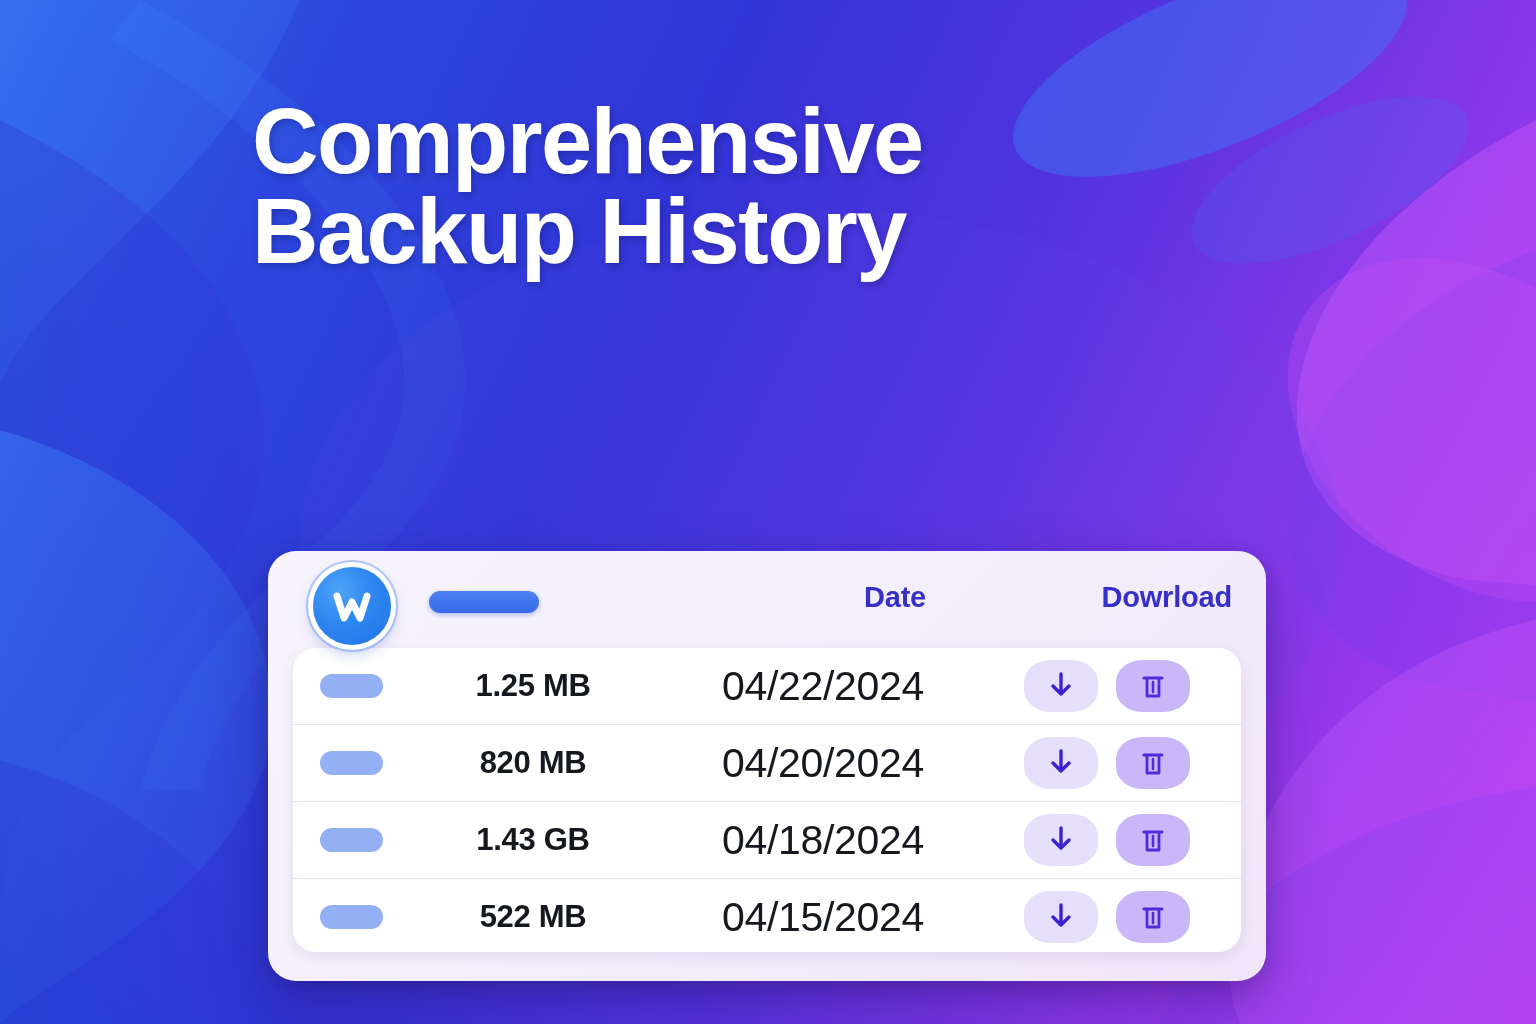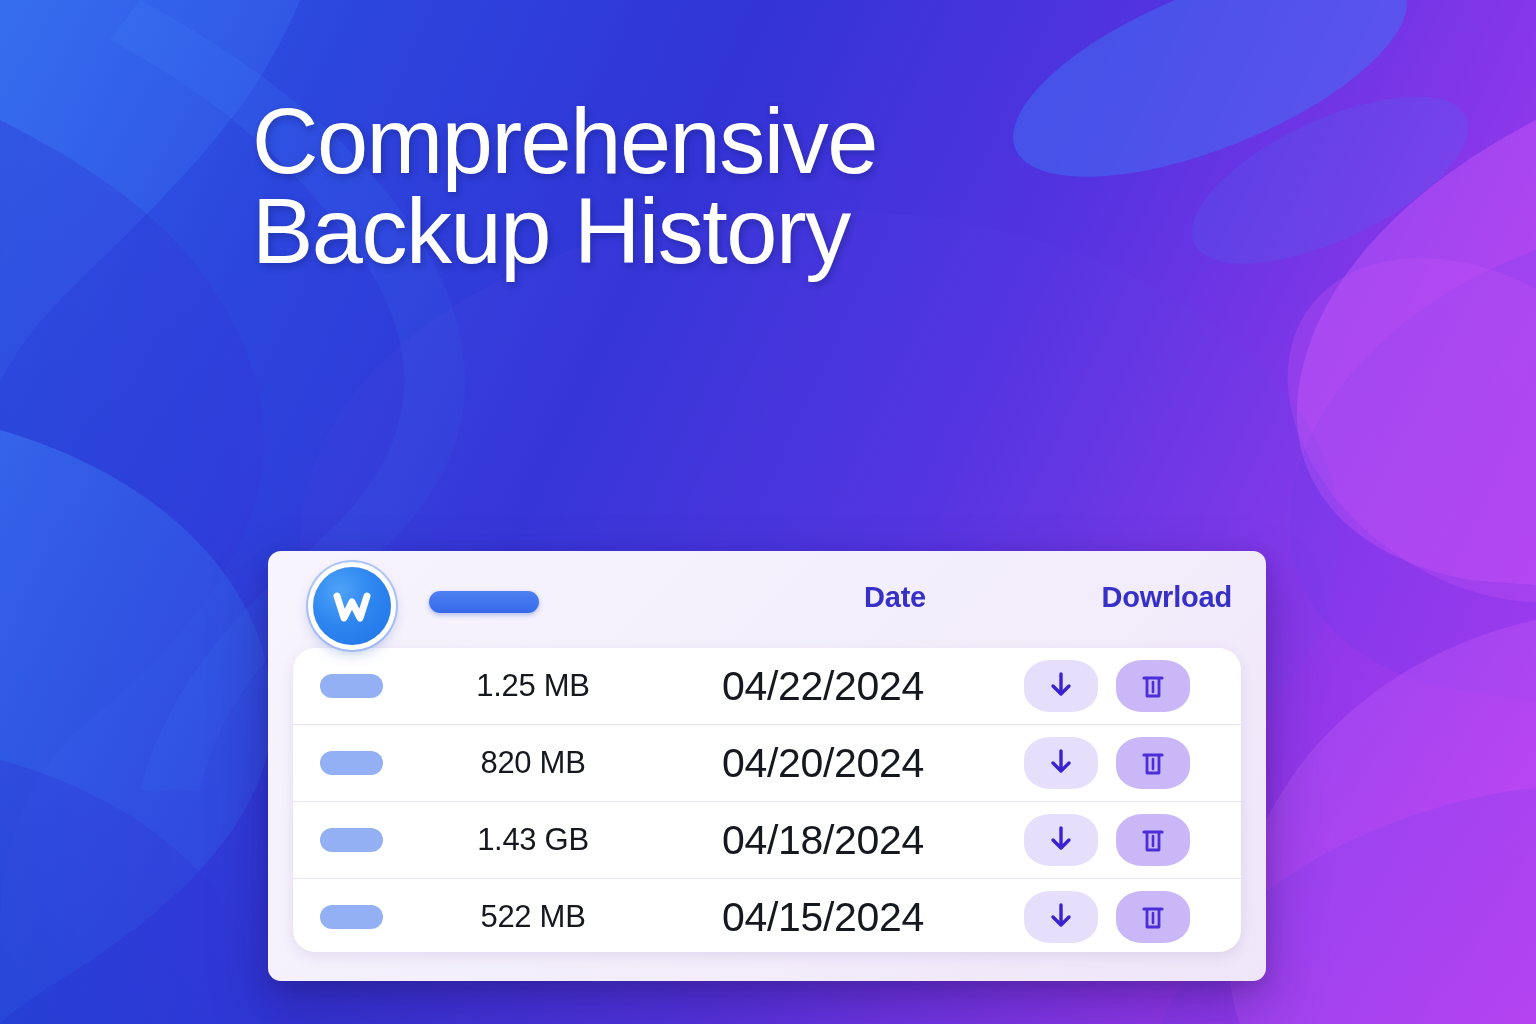--- a/index.html
+++ b/index.html
@@ -46,21 +46,21 @@
     position: absolute;
     left: 252px;
     top: 96px;
     width: 1060px;
   }
   .hero-title {
     margin: 0;
     color: #ffffff;
     font-size: 92px;
     line-height: 0.98;
-    font-weight: 400;
+    font-weight: 700;
     letter-spacing: -1.5px;
     text-shadow: 2px 3px 7px rgba(10, 20, 90, 0.33);
     white-space: pre-line;
   }
   .hero-sub {
     margin: 0;
     padding-top: 34px;
     color: #ffffff;
     font-size: 35px;
     line-height: 1.45;
@@ -70,21 +70,21 @@
     text-shadow: 1px 2px 5px rgba(10, 20, 90, 0.25);
   }
 
   
   .card {
     position: absolute;
     left: 268px;
     top: 551px;
     width: 998px;
     height: 430px;
-    border-radius: 13px;
+    border-radius: 28px;
     background: linear-gradient(135deg, #f7f4fd 0%, #f4effc 45%, #efe6f9 100%);
     box-shadow: 0 26px 60px rgba(30, 10, 80, 0.30),
                 0 6px 18px rgba(30, 10, 80, 0.18);
   }
 
   .card-head {
     position: relative;
     height: 97px;
     display: flex;
     align-items: center;
@@ -171,21 +171,21 @@
     border-radius: 12px;
     background: #93b0f5;
   }
   .row-size {
     position: absolute;
     left: 120px;
     width: 240px;
     text-align: center;
     color: #16181f;
     font-size: 31px;
-    font-weight: 400;
+    font-weight: 700;
     letter-spacing: -0.3px;
   }
   .row-date {
     position: absolute;
     left: 390px;
     width: 280px;
     text-align: center;
     color: #16181f;
     font-size: 41px;
     font-weight: 400;

